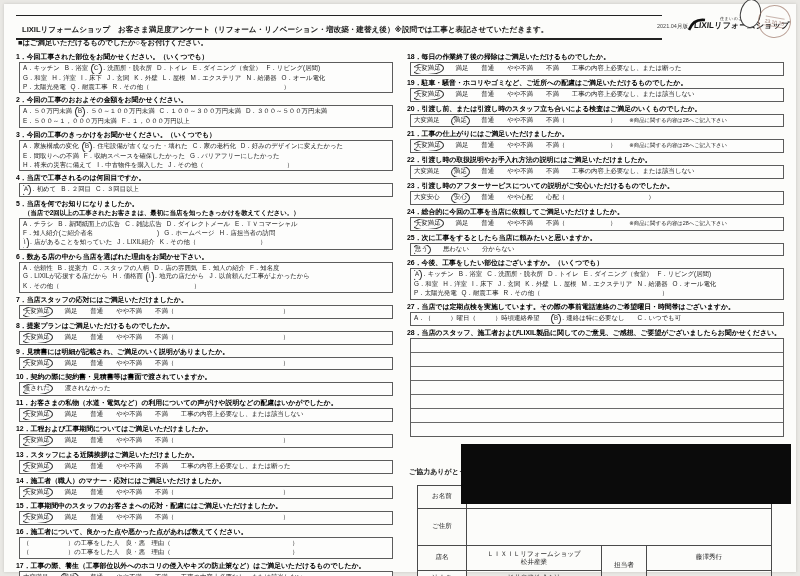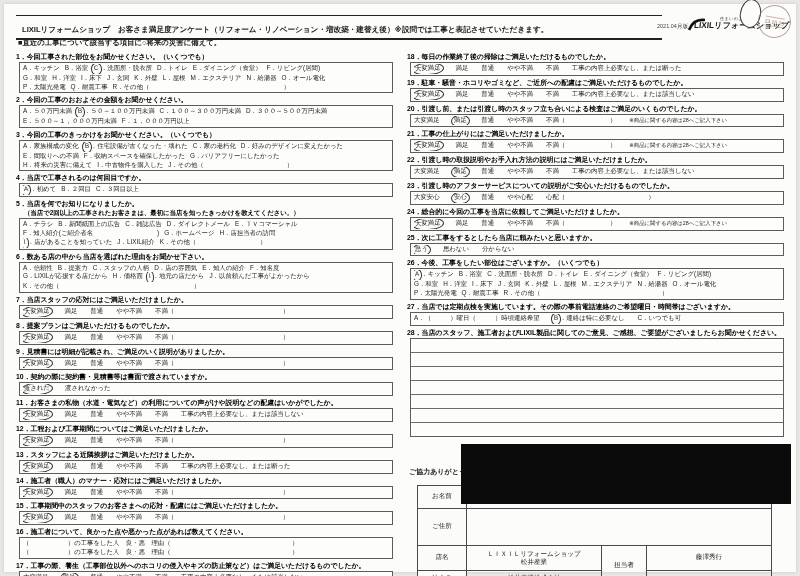--- a/index.html
+++ b/index.html
@@ -75,21 +75,21 @@
       </svg>
       <div class="tagline">住まいのことなら</div>
       <div class="logo-text">LIXILリフォームショップ</div>
     </div>
     <div class="stamp-oval"></div>
     <div class="stamp">
       <span>23.10.25</span>
     </div>
   </div>
 
-  <div class="instruction">■直近の工事について該当する項目に○将来の災害に備えて。</div>
+  <div class="instruction">■はご満足いただけるものでしたか○をお付けください。</div>
 
   <div class="cols">
     <div class="col">
         <div class="q">
           <div class="q-title">1．今回工事された部位をお聞かせください。（いくつでも）</div>
           <div class="box">
             <div class="line"><span class="opt">A．キッチン</span><span class="opt">B．浴室</span><span class="opt"><span class="circ">C</span><span>．洗面所・脱衣所</span></span><span class="opt">D．トイレ</span><span class="opt">E．ダイニング（食堂）</span><span class="opt">F．リビング(居間)</span></div>
             <div class="line"><span class="opt">G．和室</span><span class="opt">H．洋室</span><span class="opt">I．床下</span><span class="opt">J．玄関</span><span class="opt">K．外壁</span><span class="opt">L．屋根</span><span class="opt">M．エクステリア</span><span class="opt">N．給湯器</span><span class="opt">O．オール電化</span></div>
             <div class="line"><span class="opt">P．太陽光発電</span><span class="opt">Q．耐震工事</span><span class="opt">R．その他（　　　　　　　　　　　　　　　　　　　　　）</span></div>
           </div>

